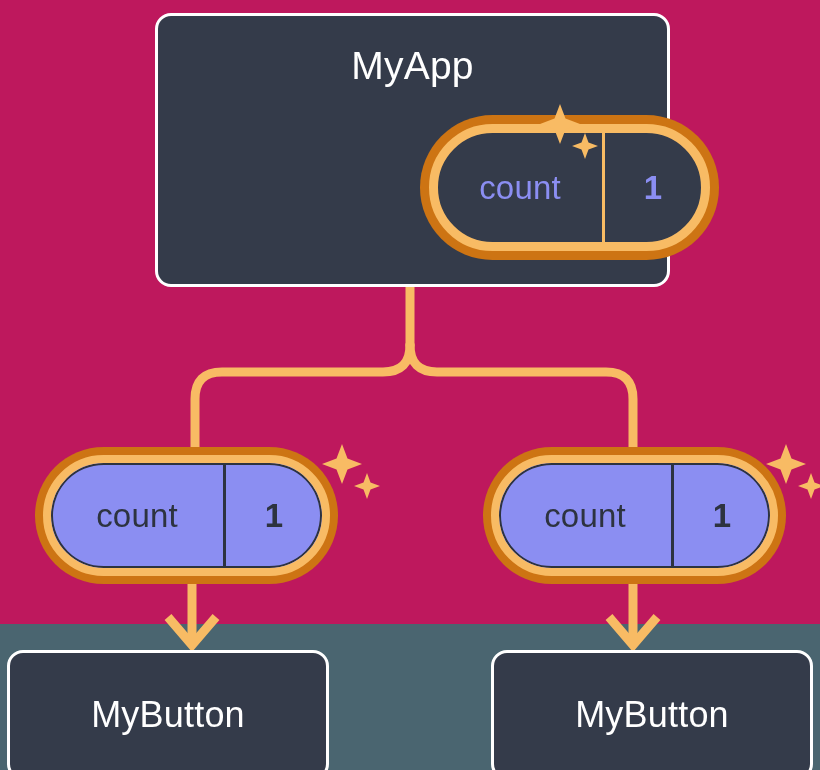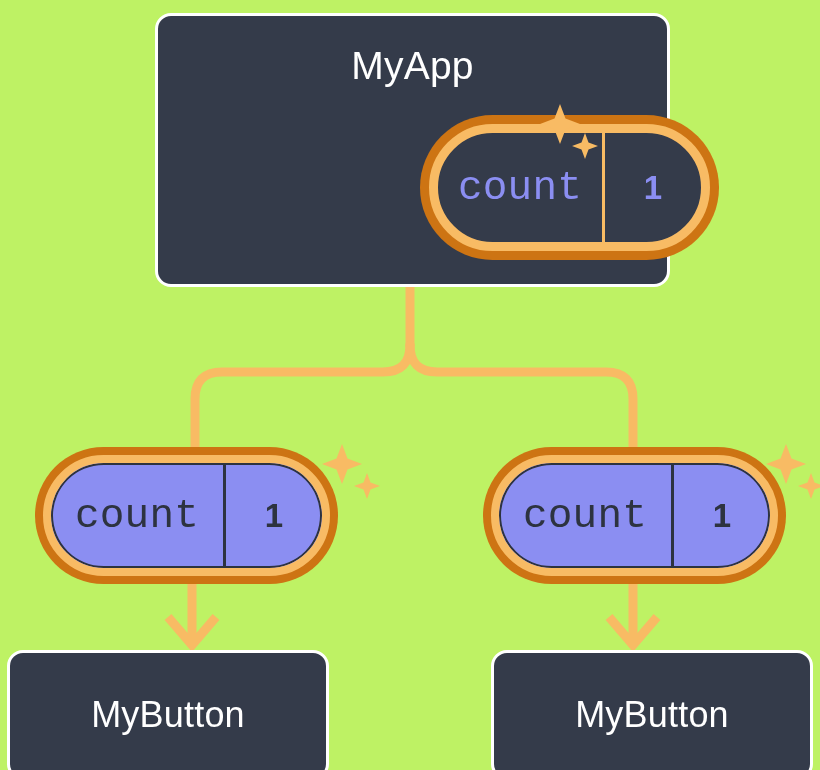--- a/index.html
+++ b/index.html
@@ -13,22 +13,22 @@
     overflow: hidden;
     font-family: "Liberation Sans", sans-serif;
     position: relative;
   }
 
   #stage {
     position: absolute;
     left: 0;
     top: 0;
     width: 820px;
-    height: 770px;
-    background: #bef264;
+    height: 624px;
+    background: #be185d;
   }
 
   
   #connectors {
     position: absolute;
     left: 0;
     top: 0;
     width: 820px;
     height: 770px;
     pointer-events: none;
@@ -130,24 +130,23 @@
   }
   .pill-filled .pill-divider {
     background: #2d3340;
   }
 
   .pill-key {
     flex: 1 1 auto;
     display: flex;
     align-items: center;
     justify-content: center;
-    font-size: 41px;
+    font-size: 33px;
     font-weight: 400;
     letter-spacing: 0.2px;
-    font-family: Liberation Mono, monospace;
   }
   .pill-divider {
     width: 3px;
     flex: 0 0 3px;
     align-self: stretch;
   }
   .pill-val {
     flex: 0 0 96px;
     display: flex;
     align-items: center;

